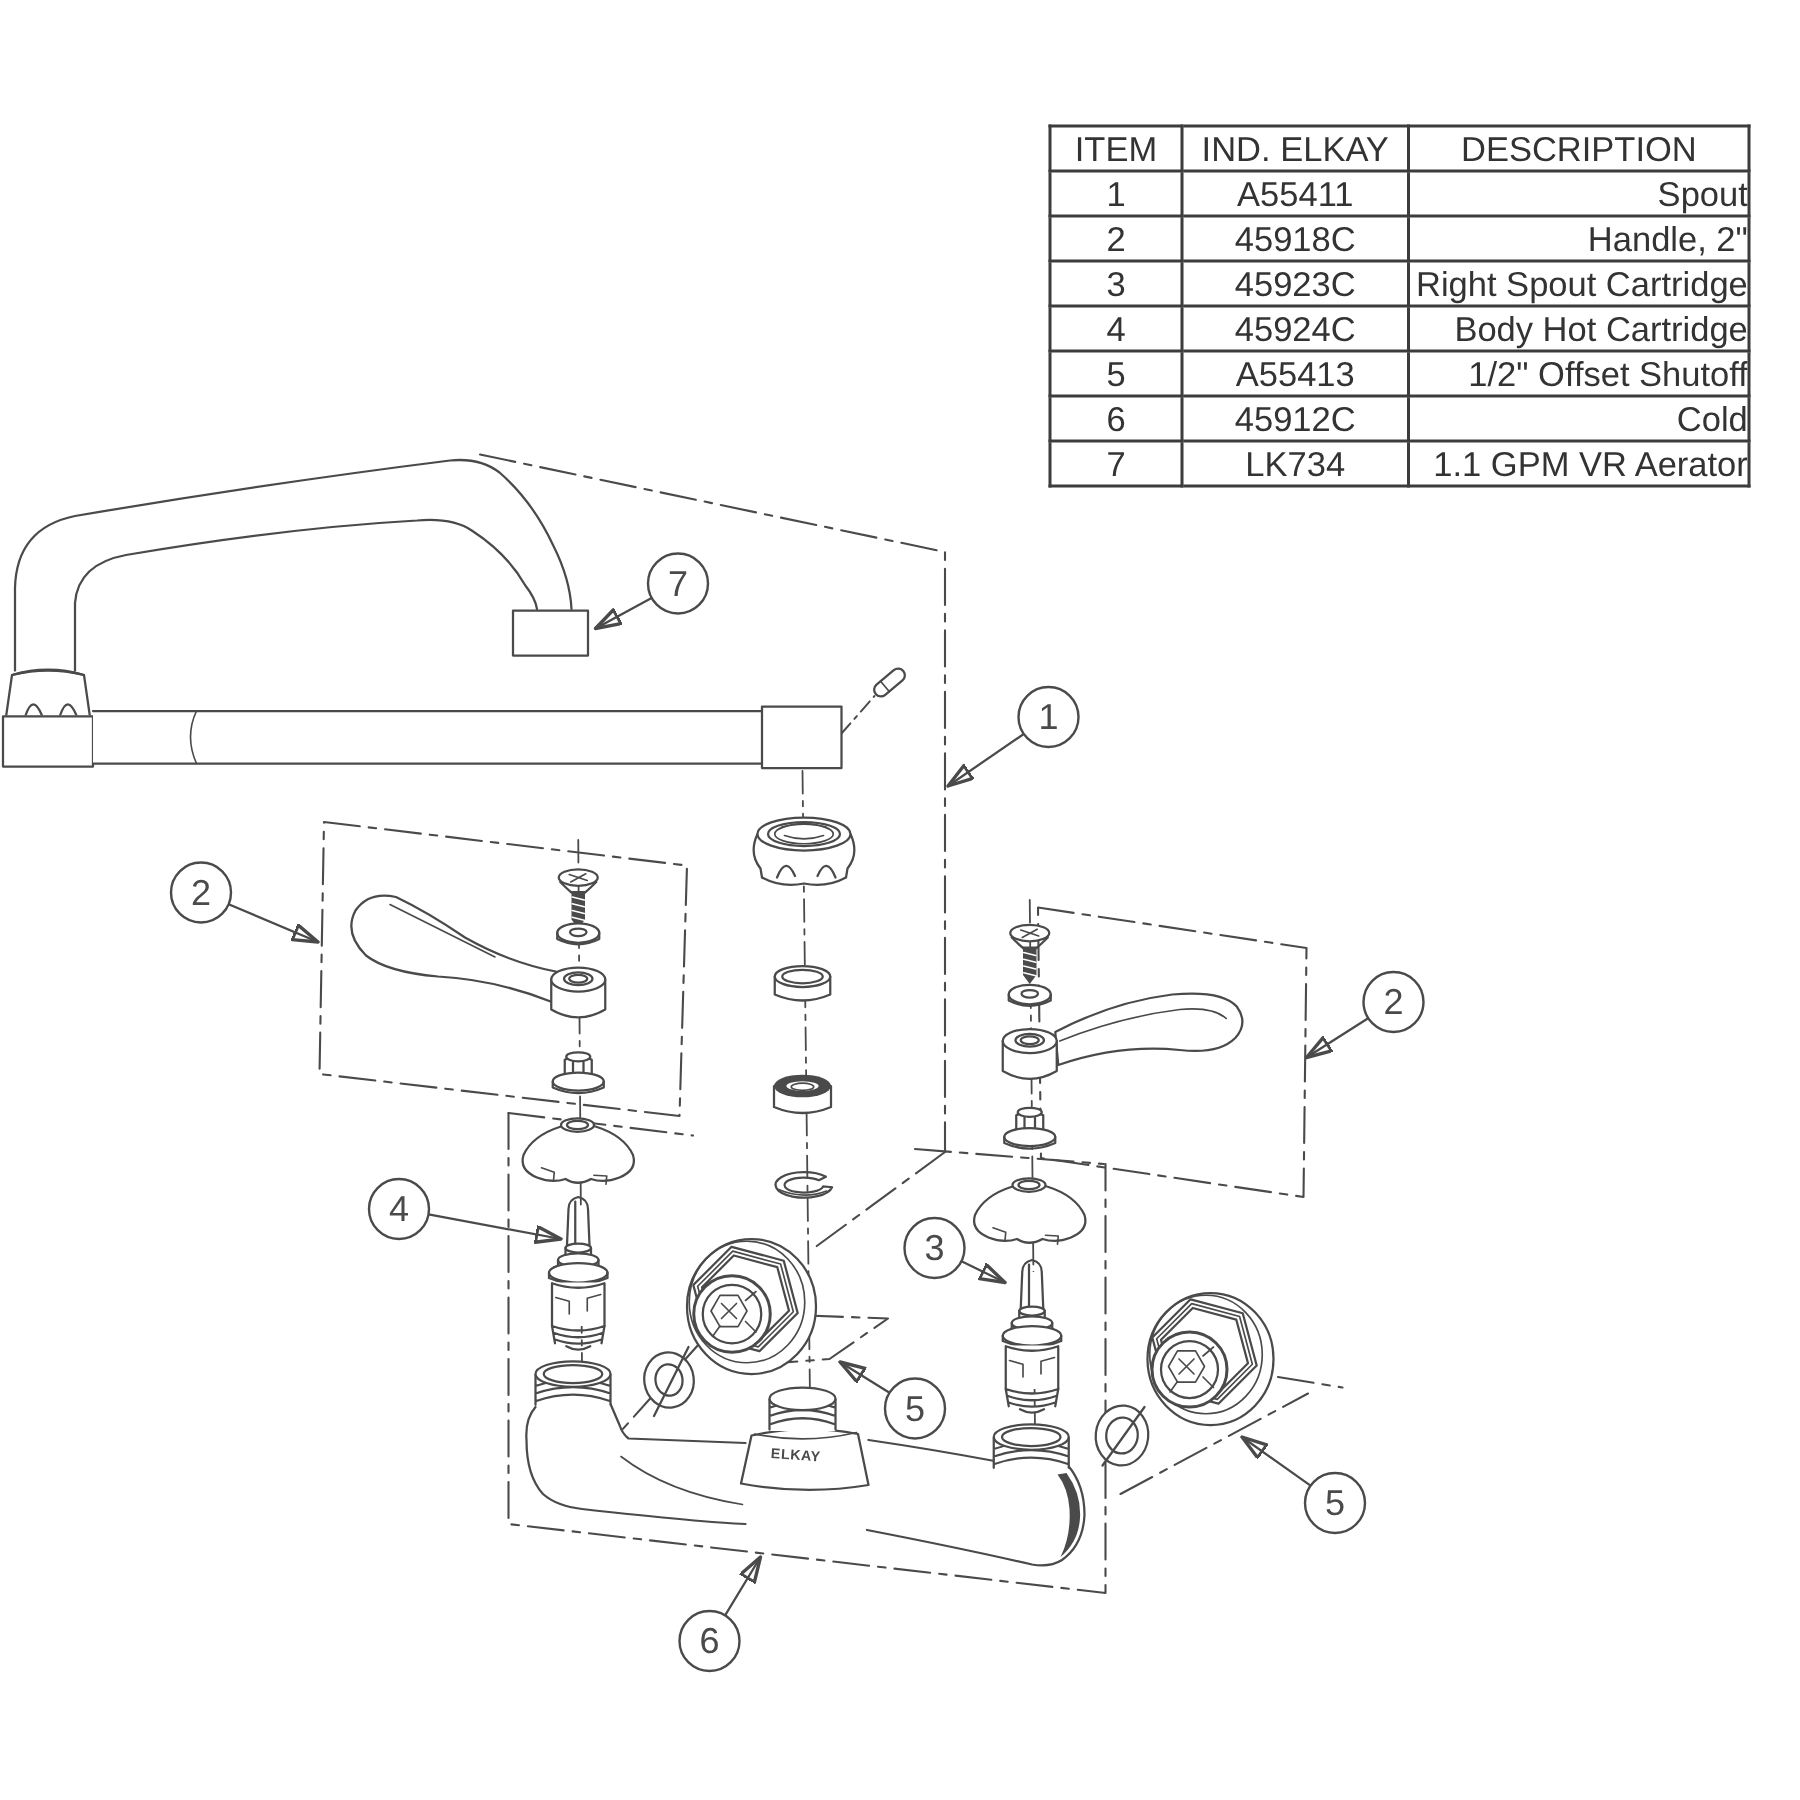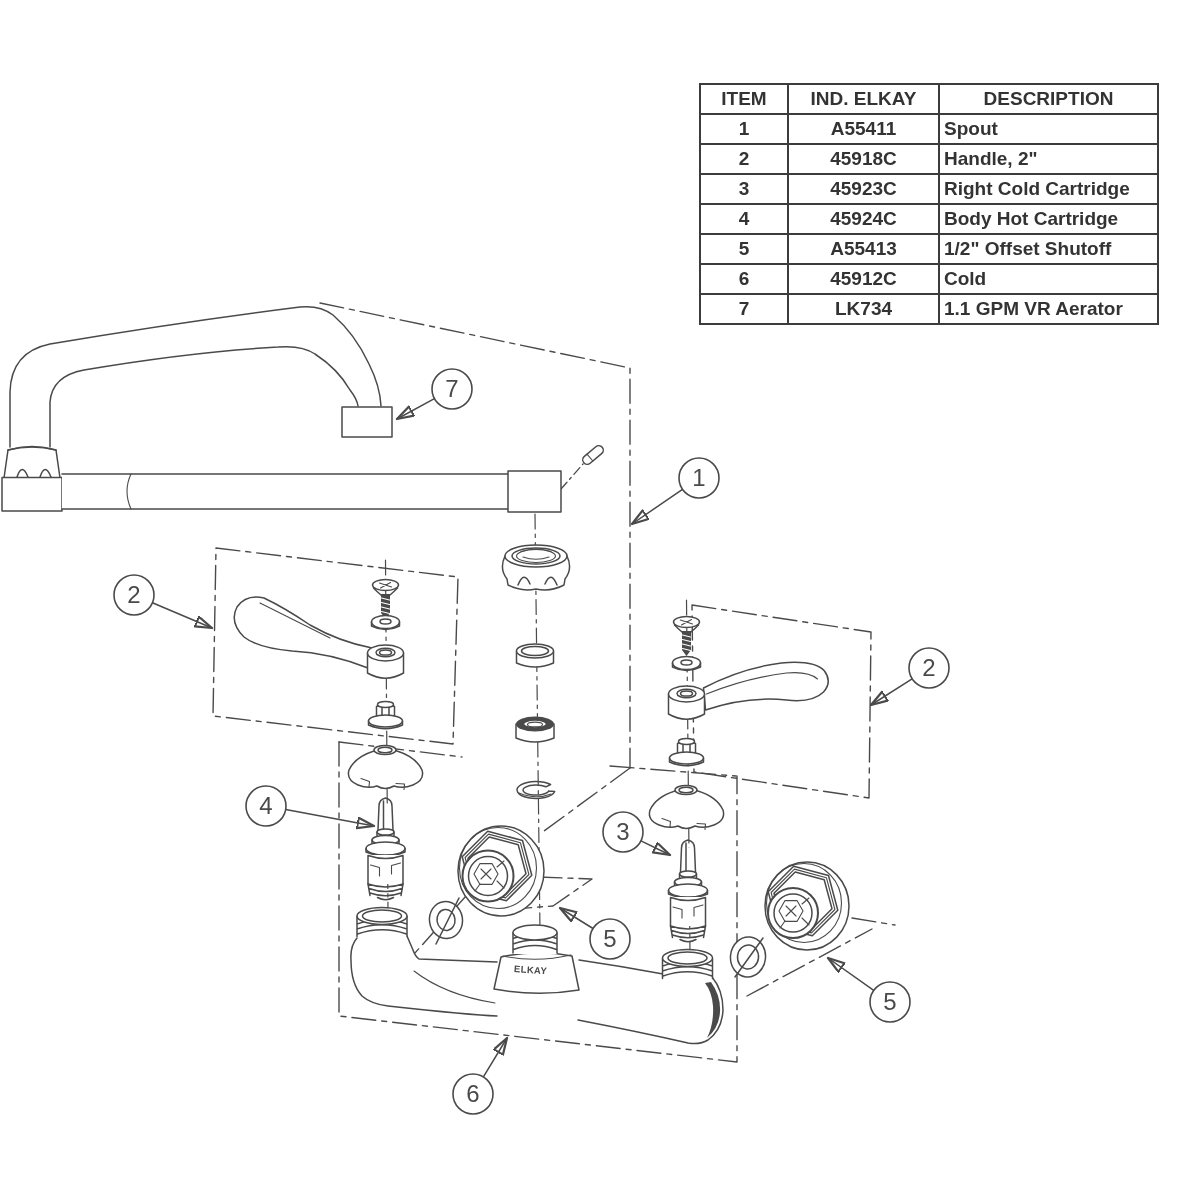--- a/index.html
+++ b/index.html
@@ -18,24 +18,24 @@
   #diagram .bd2{stroke-width:1.3;stroke-dasharray:9 4 2.5 4;}
   #diagram .cl{stroke-width:1.2;stroke-dasharray:15 5 3.5 5;}
   #diagram .thin{stroke-width:1.1;}
   #diagram .b2{stroke-width:2;}
   #diagram .co{stroke-width:1.6;}
   #diagram text{stroke:none;fill:var(--line);}
   #diagram .cotext{font-size:24px;font-family:"Liberation Sans",sans-serif;text-anchor:middle;}
   #diagram .brand{font-size:9.5px;font-weight:bold;letter-spacing:.4px;font-family:"Liberation Sans",sans-serif;}
   table.parts{position:absolute;left:699px;top:83px;border-collapse:collapse;table-layout:fixed;background:#fff;}
   table.parts th,table.parts td{
-    border:2px solid var(--tborder);height:28px;font-size:19px;color:var(--ttext);
-    padding:0;text-align:center;font-weight:bold;white-space:nowrap;overflow:hidden;margin-left:16px;
+    border:2px solid var(--tborder);height:28px;font-size:23px;color:var(--ttext);
+    padding:0;text-align:center;font-weight:normal;white-space:nowrap;overflow:hidden;margin-left:16px;
   }
-  table.parts td.desc{text-align:left;padding-left:4px;}
+  table.parts td.desc{text-align:right;padding-left:4px;}
 </style>
 </head>
 <body>
 
 <div class="stage">
 
 <svg id="diagram" viewBox="0 0 1200 1200" width="1200" height="1200">
   <defs>
     <marker id="arr" markerWidth="13" markerHeight="9" refX="11.5" refY="4" orient="auto">
       <path d="M0.5,0.5 L11.5,4 L0.5,7.5 Z" fill="#4a4a4a" stroke="none"></path>
@@ -311,21 +311,21 @@
           <td class="desc">Spout</td>
         </tr>
         <tr>
           <td>2</td>
           <td>45918C</td>
           <td class="desc">Handle, 2"</td>
         </tr>
         <tr>
           <td>3</td>
           <td>45923C</td>
-          <td class="desc">Right Cold Cartridge</td>
+          <td class="desc">Right Spout Cartridge</td>
         </tr>
         <tr>
           <td>4</td>
           <td>45924C</td>
           <td class="desc">Body Hot Cartridge</td>
         </tr>
         <tr>
           <td>5</td>
           <td>A55413</td>
           <td class="desc">1/2" Offset Shutoff</td>

